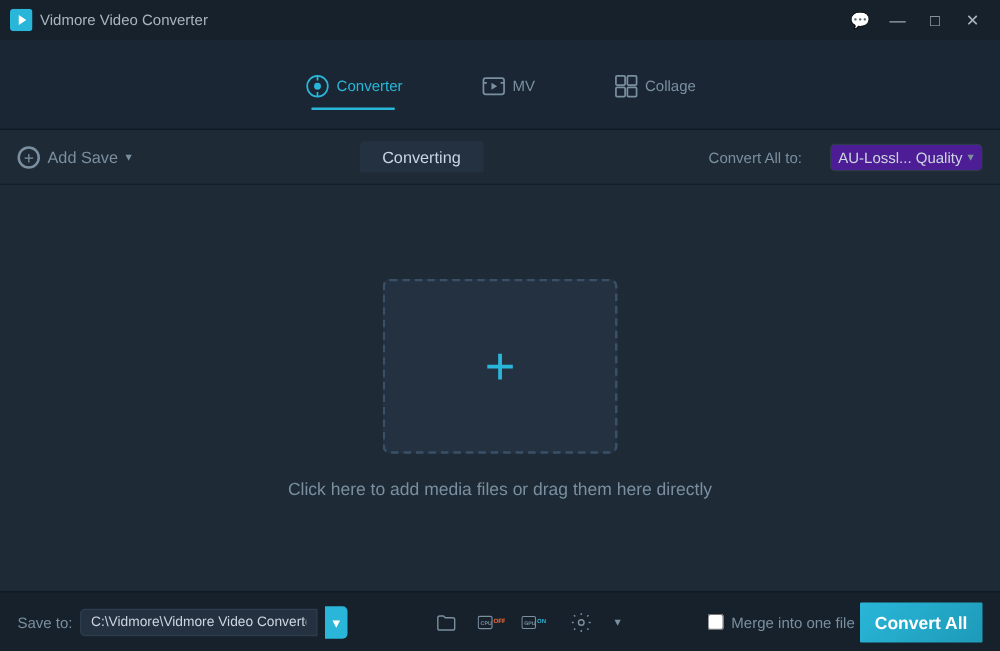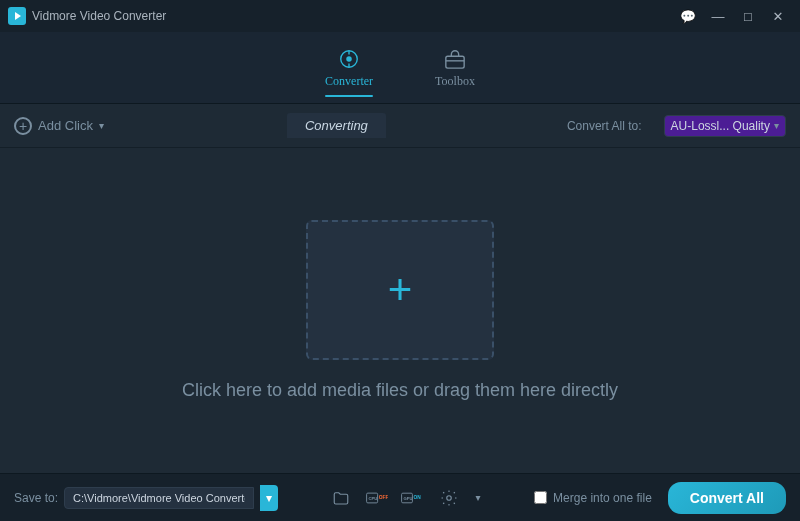--- a/index.html
+++ b/index.html
@@ -59,28 +59,27 @@
       height: 72px;
       background: #1a2633;
       display: flex;
       align-items: center;
       justify-content: center;
       gap: 30px;
       border-bottom: 1px solid #0d1820;
     }
     .nav-item {
       display: flex;
-      flex-direction: column;
+      flex-direction: row;
       align-items: center;
       gap: 4px;
       cursor: pointer;
       padding: 6px 16px 4px;
       position: relative;
       color: #7a8fa0;
-      font-family: Liberation Serif, serif;
     }
     .nav-item.active {
       color: #29b6d8;
     }
     .nav-item.active::after {
       content: '';
       position: absolute;
       bottom: -4px;
       left: 20%;
       width: 60%;
@@ -135,21 +134,20 @@
       color: #7a8fa0;
       font-size: 10px;
       cursor: pointer;
       padding: 4px 2px;
     }
 
     
     #convert-tabs {
       display: flex;
       align-items: center;
-      font-style: italic;
     }
     .convert-tab {
       padding: 5px 18px;
       font-size: 13px;
       cursor: pointer;
       color: #7a8fa0;
       border-radius: 3px 3px 0 0;
     }
     .convert-tab.active {
       color: #c8d6e2;
@@ -204,21 +202,21 @@
       justify-content: center;
       cursor: pointer;
     }
     #plus-icon {
       font-size: 42px;
       color: #29b6d8;
       font-weight: 300;
       line-height: 1;
     }
     #drop-hint {
-      font-size: 18px;
+      font-size: 14px;
       color: #7a8fa0;
     }
 
     
     #bottom-bar {
       height: 48px;
       background: #16212b;
       display: flex;
       align-items: center;
       padding: 0 14px;
@@ -274,43 +272,43 @@
       align-items: center;
       justify-content: center;
       border-radius: 4px;
     }
     .bottom-icon-btn.active {
       background: transparent;
     }
     #bottom-right {
       display: flex;
       align-items: center;
-      gap: 16px;
+      gap: 4px;
     }
     #merge-section {
       display: flex;
       align-items: center;
       gap: 6px;
       font-size: 12px;
       color: #7a8fa0;
     }
     #merge-checkbox {
       width: 13px;
       height: 13px;
       cursor: pointer;
       accent-color: #29b6d8;
     }
     #convert-all-btn {
       background: linear-gradient(135deg, #29b6d8, #1e9ab8);
       border: none;
-      border-radius: 13px;
+      border-radius: 1px;
       color: white;
       font-size: 14px;
       font-weight: 600;
-      padding: 8px 22px;
+      padding: 8px 12px;
       cursor: pointer;
       white-space: nowrap;
     }
 
     
     .icon-svg {
       width: 22px;
       height: 22px;
     }
   </style>
@@ -339,37 +337,47 @@
   <div class="nav-item active">
     <svg class="icon-svg" viewBox="0 0 24 24" fill="none" xmlns="http://www.w3.org/2000/svg">
       <circle cx="12" cy="12" r="9" stroke="#29b6d8" stroke-width="1.5"></circle>
       <circle cx="12" cy="12" r="3" fill="#29b6d8"></circle>
       <line x1="12" y1="3" x2="12" y2="7" stroke="#29b6d8" stroke-width="1.5"></line>
       <line x1="12" y1="17" x2="12" y2="21" stroke="#29b6d8" stroke-width="1.5"></line>
     </svg>
     <span class="nav-label">Converter</span>
   </div>
 
-
-
   <div class="nav-item">
     <svg class="icon-svg" viewBox="0 0 24 24" fill="none" xmlns="http://www.w3.org/2000/svg">
-      <rect x="2" y="9" width="20" height="13" rx="2" stroke="#7a8fa0" stroke-width="1.5"></rect>
-      <path d="M8 9V7a4 4 0 018 0v2" stroke="#7a8fa0" stroke-width="1.5"></path>
-      <line x1="2" y1="14" x2="22" y2="14" stroke="#7a8fa0" stroke-width="1.5"></line>
+      <rect x="3" y="5" width="18" height="14" rx="2" stroke="#7a8fa0" stroke-width="1.5"></rect>
+      <path d="M10 9l5 3-5 3V9z" fill="#7a8fa0"></path>
+      <line x1="3" y1="9" x2="6" y2="9" stroke="#7a8fa0" stroke-width="1.5"></line>
+      <line x1="18" y1="9" x2="21" y2="9" stroke="#7a8fa0" stroke-width="1.5"></line>
     </svg>
-    <span class="nav-label">Toolbox</span>
-  </div>
+    <span class="nav-label">MV</span>
+  </div>
+
+  <div class="nav-item">
+    <svg class="icon-svg" viewBox="0 0 24 24" fill="none" xmlns="http://www.w3.org/2000/svg">
+      <rect x="3" y="3" width="8" height="8" rx="1" stroke="#7a8fa0" stroke-width="1.5"></rect>
+      <rect x="13" y="3" width="8" height="8" rx="1" stroke="#7a8fa0" stroke-width="1.5"></rect>
+      <rect x="3" y="13" width="8" height="8" rx="1" stroke="#7a8fa0" stroke-width="1.5"></rect>
+      <rect x="13" y="13" width="8" height="8" rx="1" stroke="#7a8fa0" stroke-width="1.5"></rect>
+    </svg>
+    <span class="nav-label">Collage</span>
+  </div>
+
 </div>
 
 <div id="toolbar">
   <div id="toolbar-left">
     <button id="add-files-btn">
       <span class="add-circle">+</span>
-      <span>Add Click</span>
+      <span>Add Save</span>
     </button>
     <button id="add-files-dropdown">▾</button>
   </div>
 
   <div id="convert-tabs">
     <div class="convert-tab active">Converting</div>
   </div>
 
   <div id="convert-all-to">
     <span>Convert All to:</span>

